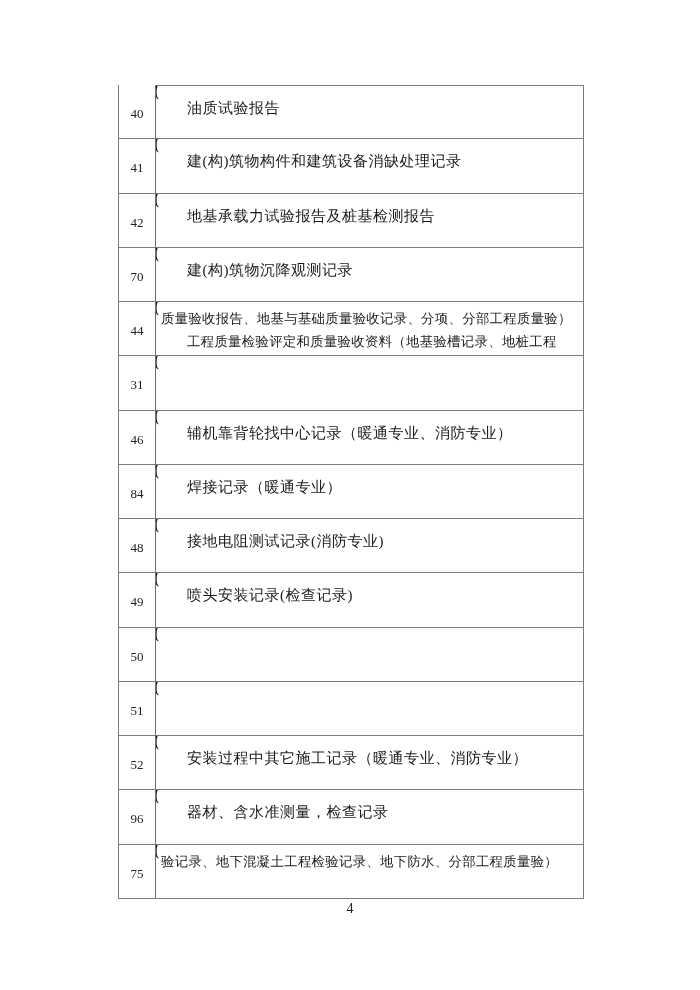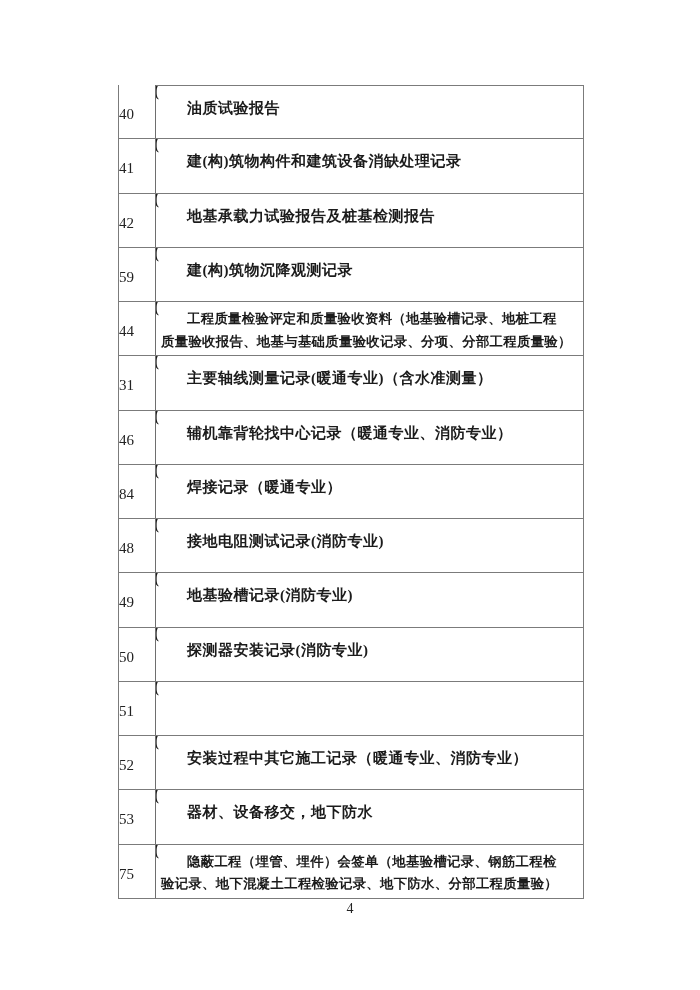--- a/index.html
+++ b/index.html
@@ -36,40 +36,41 @@
     box-sizing:border-box;
     border-bottom:1px solid var(--line);
     min-height:0;
   }
   .row:last-child{border-bottom:none;}
   .cell{box-sizing:border-box;overflow:hidden;}
   .cell.num{
     width:37px;
     flex:0 0 37px;
     border-right:1px solid #6e6e6e;
+    text-align:center;
     padding-top:21px;
-    font-size:15px;
+    font-size:13px;
     color:#222;
   }
   .cell.text{
     flex:1;
     position:relative;
     padding:11px 4px 0 5px;
   }
   .row:first-child .cell.text{
     border-top:1px solid var(--line);
   }
   .row.two .cell.text{padding-top:6px;}
   .line{
     font-size:15px;
     letter-spacing:0.5px;
     line-height:22px;
     white-space:nowrap;
     color:var(--ink);
-    font-weight:700;
+    font-weight:400;
   }
   .line.indent{text-indent:26px;}
   .row.two .line{
     font-size:13.4px;
     letter-spacing:0.3px;
     line-height:22.5px;
   }
   .mark{
     position:absolute;
     left:-2px;top:-3px;
@@ -111,41 +112,40 @@
 
   <div class="row">
     <div class="cell num">42</div>
     <div class="cell text">
       <span class="mark">(</span>
     <div class="line indent">地基承载力试验报告及桩基检测报告</div>
         </div>
   </div>
 
   <div class="row">
-    <div class="cell num">59</div>
+    <div class="cell num">70</div>
     <div class="cell text">
       <span class="mark">(</span>
     <div class="line indent">建(构)筑物沉降观测记录</div>
         </div>
   </div>
 
   <div class="row two">
     <div class="cell num">44</div>
     <div class="cell text">
       <span class="mark">(</span>
-    <div class="line indent">工程质量检验评定和质量验收资料（地基验槽记录、地桩工程</div>
-          <div class="line">质量验收报告、地基与基础质量验收记录、分项、分部工程质量验）</div>
+    <div class="line">质量验收报告、地基与基础质量验收记录、分项、分部工程质量验）</div>
+          <div class="line indent">工程质量检验评定和质量验收资料（地基验槽记录、地桩工程</div>
         </div>
   </div>
 
   <div class="row">
     <div class="cell num">31</div>
     <div class="cell text">
       <span class="mark">(</span>
-    <div class="line indent">主要轴线测量记录(暖通专业)（含水准测量）</div>
         </div>
   </div>
 
   <div class="row">
     <div class="cell num">46</div>
     <div class="cell text">
       <span class="mark">(</span>
     <div class="line indent">辅机靠背轮找中心记录（暖通专业、消防专业）</div>
         </div>
   </div>
@@ -163,58 +163,56 @@
     <div class="cell text">
       <span class="mark">(</span>
     <div class="line indent">接地电阻测试记录(消防专业)</div>
         </div>
   </div>
 
   <div class="row">
     <div class="cell num">49</div>
     <div class="cell text">
       <span class="mark">(</span>
-    <div class="line indent">地基验槽记录(消防专业)</div>
+    <div class="line indent">喷头安装记录(检查记录)</div>
         </div>
   </div>
 
   <div class="row">
     <div class="cell num">50</div>
     <div class="cell text">
       <span class="mark">(</span>
-    <div class="line indent">探测器安装记录(消防专业)</div>
         </div>
   </div>
 
   <div class="row">
     <div class="cell num">51</div>
     <div class="cell text">
       <span class="mark">(</span>
         </div>
   </div>
 
   <div class="row">
     <div class="cell num">52</div>
     <div class="cell text">
       <span class="mark">(</span>
     <div class="line indent">安装过程中其它施工记录（暖通专业、消防专业）</div>
         </div>
   </div>
 
   <div class="row">
-    <div class="cell num">53</div>
-    <div class="cell text">
-      <span class="mark">(</span>
-    <div class="line indent">器材、设备移交，地下防水</div>
+    <div class="cell num">96</div>
+    <div class="cell text">
+      <span class="mark">(</span>
+    <div class="line indent">器材、含水准测量，检查记录</div>
         </div>
   </div>
 
   <div class="row two">
     <div class="cell num">75</div>
     <div class="cell text">
       <span class="mark">(</span>
-    <div class="line indent">隐蔽工程（埋管、埋件）会签单（地基验槽记录、钢筋工程检</div>
           <div class="line">验记录、地下混凝土工程检验记录、地下防水、分部工程质量验）</div>
         </div>
   </div>
 </div>
   <div class="page-number">4</div>
 </div>
 
 </body></html>

